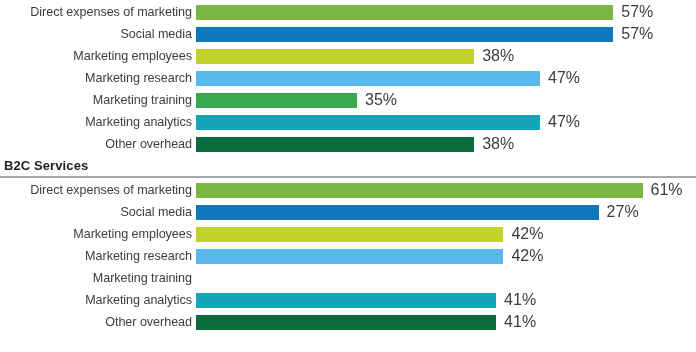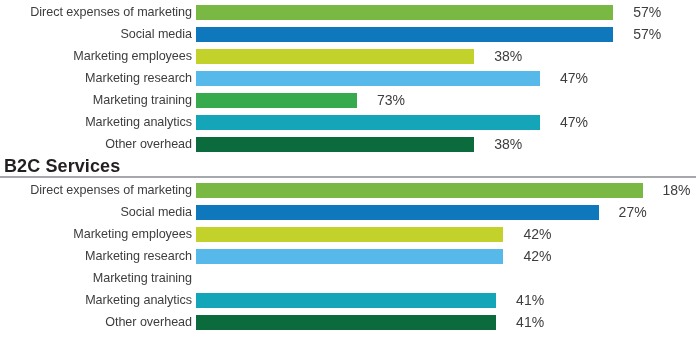--- a/index.html
+++ b/index.html
@@ -18,21 +18,21 @@
     width: 696px;
     height: 352px;
     position: relative;
     box-sizing: border-box;
   }
   .panel {
     position: relative;
     width: 696px;
   }
   .panel-header {
-    font-size: 18px;
+    font-size: 13px;
     font-weight: bold;
     color: #231f20;
     padding: 4px 8px 3px 4px;
     letter-spacing: 0.1px;
     line-height: 14px;
   }
   .panel-rule {
     width: 696px;
     height: 2px;
     background: #a6a8ab;
@@ -66,24 +66,24 @@
     flex: 1;
     height: 22px;
     display: flex;
     align-items: center;
   }
   .bar {
     height: 15px;
     display: block;
   }
   .bar-value {
-    font-size: 14px;
+    font-size: 16px;
     color: #3d3d3d;
     line-height: 14px;
-    padding-left: 20px;
+    padding-left: 8px;
     white-space: nowrap;
     text-align: center;
   }
 </style>
 </head>
 <body>
 
 <div class="chart-root">
 
   <div class="panel">
@@ -113,21 +113,21 @@
           <div class="row-label">Marketing research</div>
           <div class="bar-area">
             <div class="bar" style="width: 344.04px; background: rgb(86, 185, 233);"></div>
             <div class="bar-value">47%</div>
           </div>
         </div>
         <div class="row">
           <div class="row-label">Marketing training</div>
           <div class="bar-area">
             <div class="bar" style="width: 161.04px; background: rgb(54, 170, 76);"></div>
-            <div class="bar-value">73%</div>
+            <div class="bar-value">35%</div>
           </div>
         </div>
         <div class="row">
           <div class="row-label">Marketing analytics</div>
           <div class="bar-area">
             <div class="bar" style="width: 344.04px; background: rgb(20, 165, 185);"></div>
             <div class="bar-value">47%</div>
           </div>
         </div>
         <div class="row">
@@ -141,21 +141,21 @@
   </div>
 
   <div class="panel">
     <div class="panel-header">B2C Services</div>
     <div class="panel-rule"></div>
     <div class="rows" id="rows-bottom">
         <div class="row">
           <div class="row-label">Direct expenses of marketing</div>
           <div class="bar-area">
             <div class="bar" style="width: 446.52px; background: rgb(121, 184, 67);"></div>
-            <div class="bar-value">18%</div>
+            <div class="bar-value">61%</div>
           </div>
         </div>
         <div class="row">
           <div class="row-label">Social media</div>
           <div class="bar-area">
             <div class="bar" style="width: 402.6px; background: rgb(15, 119, 188);"></div>
             <div class="bar-value">27%</div>
           </div>
         </div>
         <div class="row">

